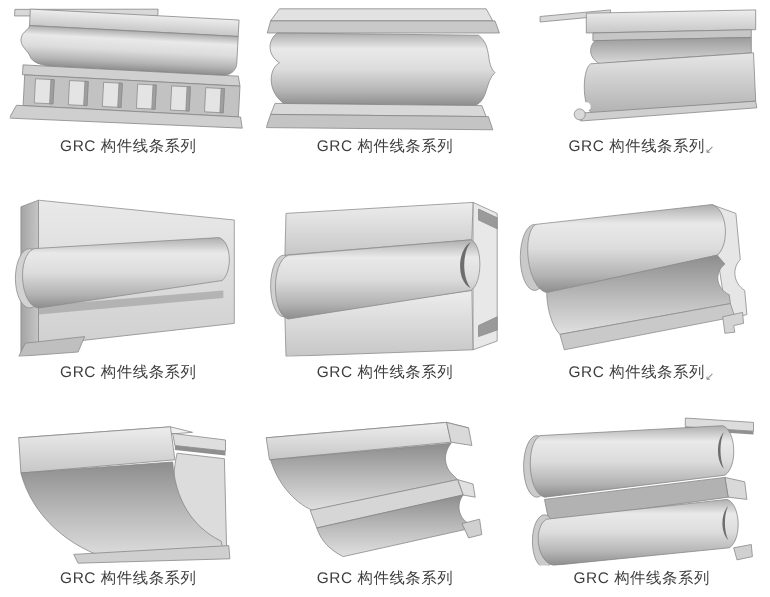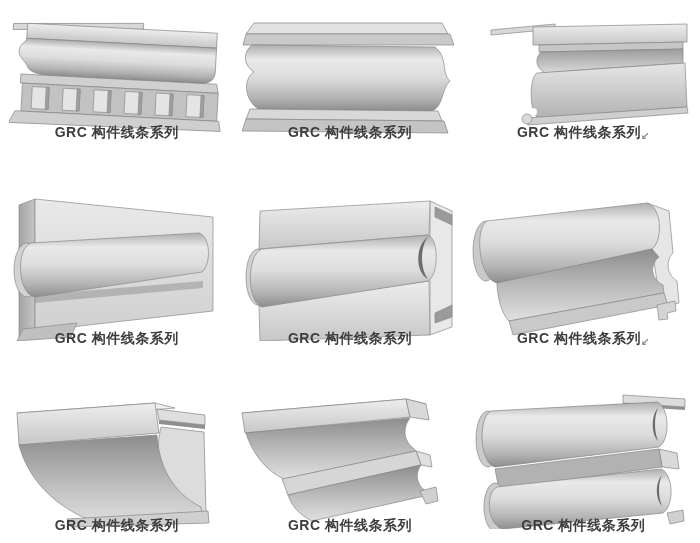--- a/index.html
+++ b/index.html
@@ -9,23 +9,22 @@
     background:#ffffff;
     font-family:"Liberation Sans", sans-serif;
     overflow:hidden;
     display:grid;
     grid-template-columns:1fr 1fr 1fr;
     grid-template-rows:150px 208px 185px;
   }
   .cell{
     position:relative;
     display:flex;
-    align-items:center;
+    align-items:flex-start;
     justify-content:center;
-    font-weight:bold;
   }
   .img-wrap{margin-top:2px;}
   .row2 .img-wrap{margin-top:24px;}
   .row3 .img-wrap{margin-top:14px;}
   .caption{
     position:absolute;
     left:0;right:0;
     bottom:8px;
     text-align:center;
     font-size:14px;

